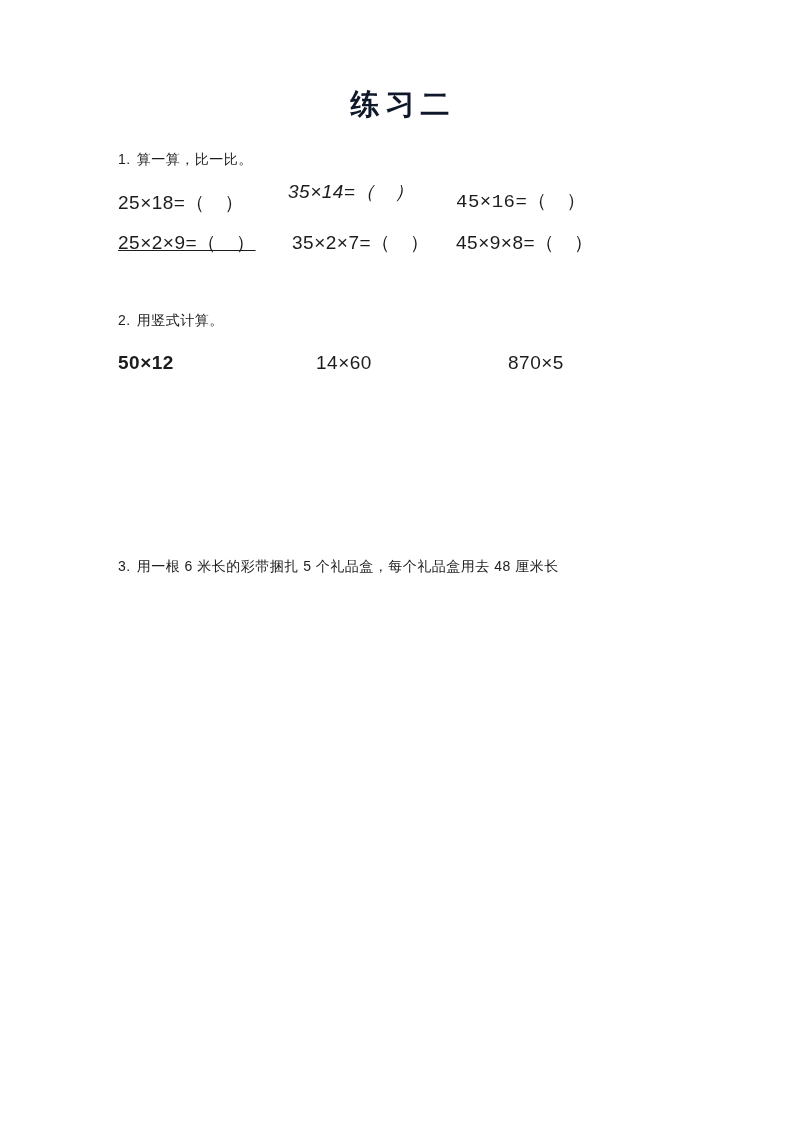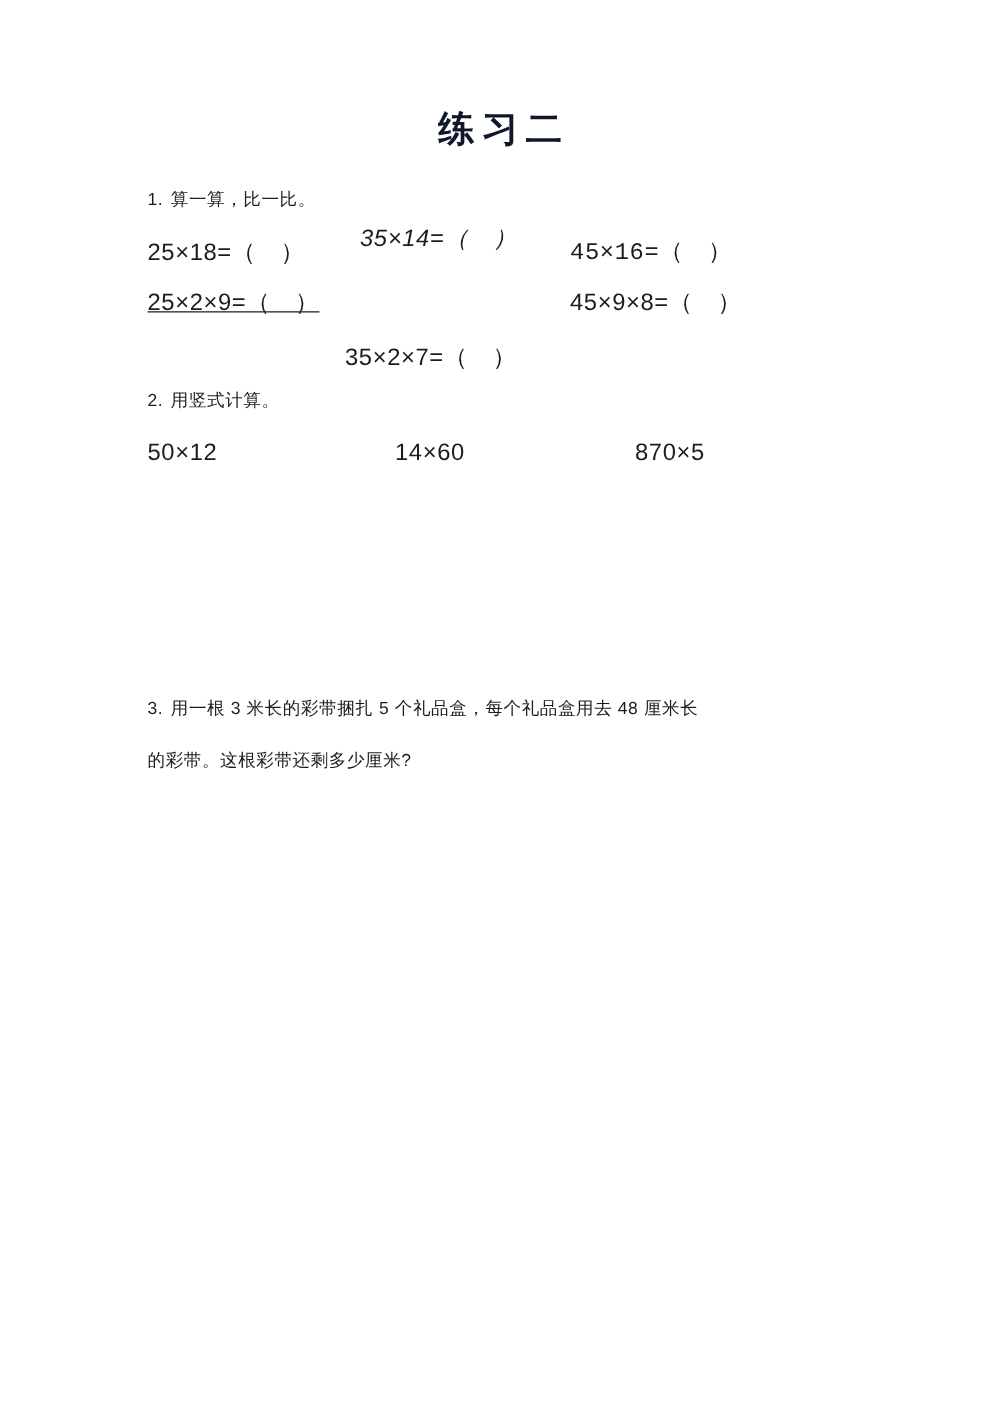--- a/index.html
+++ b/index.html
@@ -49,29 +49,28 @@
 
   <div class="abs body-text" style="left:118px; top:152px;">
     <span class="num">1.</span><span>算一算，比一比。</span>
   </div>
 
   <span class="abs eq" style="left:118px; top:193px;">25×18=（　）</span>
   <span class="abs eq" style="left:288px; top:182px;font-style:italic;">35×14=（　）</span>
   <span class="abs eq" style="left:456px; top:193px;font-family:Liberation Mono, monospace;">45×16=（　）</span>
 
   <span class="abs eq" style="left:118px; top:233px;text-decoration:underline;">25×2×9=（　）</span>
-  <span class="abs eq" style="left:276px; top:233px;margin-top:44px;">35×2×7=（　）</span>
+  <span class="abs eq" style="left:292px; top:233px;">35×2×7=（　）</span>
   <span class="abs eq" style="left:456px; top:233px;">45×9×8=（　）</span>
 
   <div class="abs body-text" style="left:118px; top:313px;text-align:right;">
     <span class="num">2.</span><span>用竖式计算。</span>
   </div>
 
-  <span class="abs eq" style="left:118px; top:353px;">50×12</span>
+  <span class="abs eq" style="left:118px; top:353px;font-weight:bold;">50×12</span>
   <span class="abs eq" style="left:316px; top:353px;">14×60</span>
   <span class="abs eq" style="left:508px; top:353px;">870×5</span>
 
   <div class="abs body-text" style="left:118px; top:559px;">
-    <span class="num">3.</span><span>用一根 3 米长的彩带捆扎 5 个礼品盒，每个礼品盒用去 48 厘米长</span>
+    <span class="num">3.</span><span>用一根 6 米长的彩带捆扎 5 个礼品盒，每个礼品盒用去 48 厘米长</span>
   </div>
-  <div class="abs body-text" style="left:118px; top:601px;">的彩带。这根彩带还剩多少厘米?</div>
 
 </div>
 
 </body></html>

